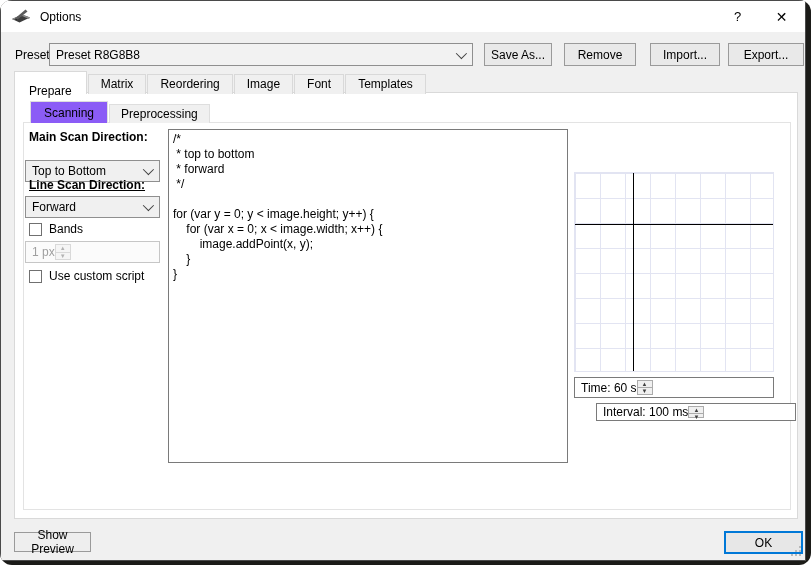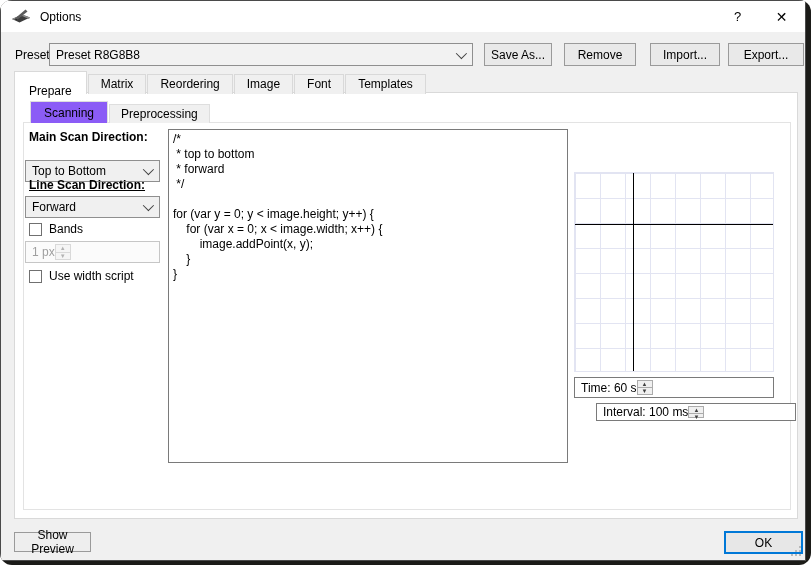--- a/index.html
+++ b/index.html
@@ -168,21 +168,21 @@
     <div class="spin spin-bands">
       <span>1 px</span>
       <span class="spin-btns">
         <span class="spin-up">▲</span>
         <span class="spin-down">▼</span>
       </span>
     </div>
 
     <div class="cbrow cb-script">
       <span class="cbbox"></span>
-      <span>Use width script</span>
+      <span>Use custom script</span>
     </div>
 
     <div class="codebox">
       <pre class="code">/*
  * top to bottom
  * forward
  */
 
 for (var y = 0; y &lt; image.height; y++) {
     for (var x = 0; x &lt; image.width; x++) {

